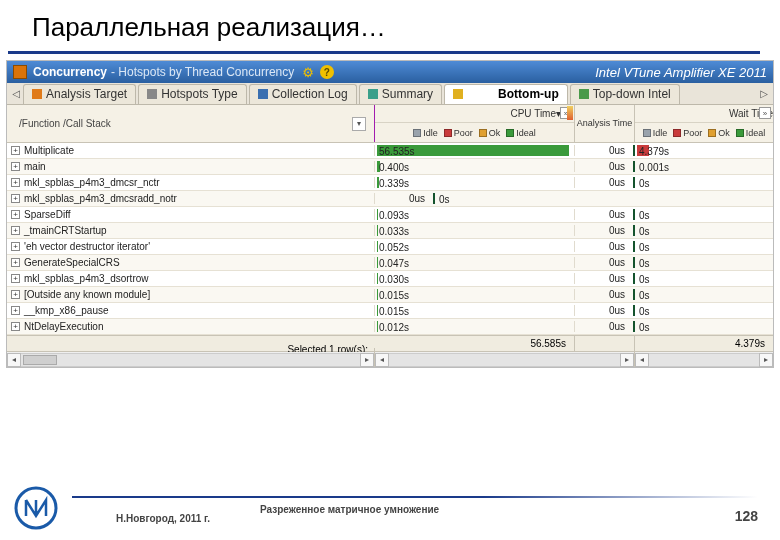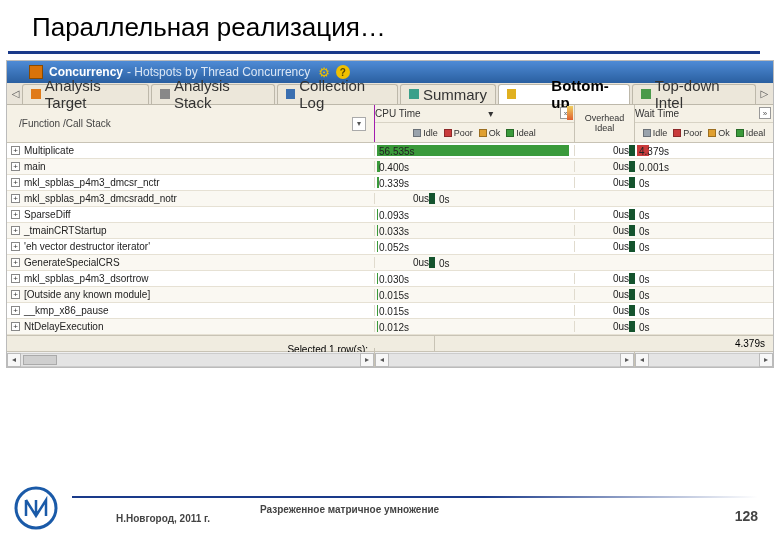--- a/index.html
+++ b/index.html
@@ -1,56 +1,56 @@
 <!DOCTYPE html>
 <html><head>
 <meta charset="utf-8">
 <style>
   * { box-sizing: border-box; margin: 0; padding: 0; }
   body { width: 780px; height: 540px; font-family: Tahoma, Arial, sans-serif; background: #fff; font-size: 11px; overflow: hidden; }
   .slide-title { font-size: 26px; font-weight: 400; color: #000; padding: 12px 16px 8px 24px; border-bottom: 3px solid #1a3a8a; margin: 0 20px 6px 8px; }
   .vtune { margin: 0 6px; border: 1px solid #bbb; background: #fff; }
-  .header-bar { background: linear-gradient(#4e8bd6, #2a5fa0); color: #fff; display: flex; align-items: center; padding: 2px 22px; height: 22px; font-size: 12px; }
+  .header-bar { background: linear-gradient(#4e8bd6, #2a5fa0); color: #fff; display: flex; align-items: center; padding: 2px 6px; height: 22px; font-size: 12px; }
   .header-bar .icon-box { width: 14px; height: 14px; background: #d9730a; margin-right: 6px; border:1px solid #8a4a00; }
   .header-bar .title-strong { font-weight: bold; color: #fff; }
   .header-bar .title-sub { color: #dbe7f5; margin-left: 4px; }
   .header-bar .gear { margin-left: 8px; color: #f0c000; font-size: 13px; }
   .header-bar .help { margin-left: 6px; width:14px; height:14px; background:#f0c000; border-radius:50%; color:#5a4a00; font-weight:bold; display:flex; align-items:center; justify-content:center; font-size:10px;}
   .header-bar .brand { margin-left: auto; font-style: italic; font-size: 13px; color: #fff; }
   .tabs { display: flex; align-items: center; background: #e9e4d9; border-bottom: 1px solid #bdb8aa; height: 22px; padding: 0 2px; }
   .tab-scroll { width:14px; text-align:center; color:#555; font-size:10px; cursor:pointer;}
-  .tab { display:flex; align-items:center; gap:4px; padding: 2px 8px; border:1px solid #bdb8aa; border-bottom:none; background:#ece7da; margin-right:2px; height:20px; cursor:pointer; font-size:15px; color:#333; border-radius:3px 3px 0 0;}
+  .tab { display:flex; align-items:center; gap:4px; padding: 2px 8px; border:1px solid #bdb8aa; border-bottom:none; background:#ece7da; margin-right:2px; height:20px; cursor:pointer; font-size:12px; color:#333; border-radius:3px 3px 0 0;}
   .tab.active { background:#fff; font-weight:bold; color:#000;gap:35px;}
   .tab .t-icon { width:10px; height:10px; }
   .t-icon.orange{ background:#e07b1a;} .t-icon.gray{background:#888;} .t-icon.blue{background:#3a6fb0;} .t-icon.teal{background:#3aa08a;} .t-icon.yellow{background:#e0b020;} .t-icon.green{background:#4a9a4a;}
   .grid-head { display:flex; border-bottom:1px solid #c8c3b5; background:#f5f1e6; height:38px; }
   .col1 { width:368px; border-right:1px solid #a21caf; position:relative; }
   .col2 { width:200px; border-right:1px solid #c8c3b5; position:relative;}
   .col3 { width:60px; border-right:1px solid #c8c3b5; }
   .col4 { flex:1; position:relative;}
-  .gh-top { height:18px; display:flex; align-items:center; justify-content:space-between; font-size:10px; color:#333; border-bottom:1px solid #d8d3c5;}
+  .gh-top { height:18px; display:flex; align-items:center; justify-content:flex-end; font-size:10px; color:#333; border-bottom:1px solid #d8d3c5;}
   .gh-top .star{ color:#caa000; margin-left:4px;}
   .legend { display:flex; gap:6px; align-items:center; justify-content:center; height:20px; font-size:9px; color:#333;}
   .legend span{display:flex; align-items:center; gap:2px;}
   .sw { width:8px; height:8px; display:inline-block; border:1px solid rgba(0,0,0,0.3);}
   .sw.idle{background:#9aa3ac;} .sw.poor{background:#c93b3b;} .sw.ok{background:#e0a030;} .sw.ideal{background:#3a9a3a;}
   .col1-h { display:flex; align-items:center; height:100%; padding:0 8px; font-size:10px; color:#444;}
   .col1-h .drop{ margin-left:auto; width:14px; height:14px; border:1px solid #aaa; background:#fff; display:flex; align-items:center; justify-content:center; font-size:8px; color:#555;}
   .col1-h .inner{ padding-left:4px;}
   .col3-h { display:flex; align-items:center; justify-content:center; height:100%; font-size:9px; color:#333; text-align:center; line-height:1.1;}
   .expand-box{ position:absolute; top:2px; right:2px; width:12px; height:12px; border:1px solid #999; background:#fff; font-size:8px; display:flex; align-items:center; justify-content:center; color:#555;}
   .rows { }
   .row { display:flex; height:16px; border-bottom:1px solid #e6e1d4; font-size:10px; color:#222; align-items:center;}
   .row:nth-child(even){ background:#faf8f2;}
   .c1 { width:368px; border-right:1px solid #e0dbce; display:flex; align-items:center; padding-left:4px; gap:4px;}
   .c1 .exp { width:9px; height:9px; border:1px solid #888; font-size:8px; line-height:7px; text-align:center; color:#333; background:#fff;}
   .c2 { width:200px; border-right:1px solid #e0dbce; display:flex; align-items:center; padding:0 2px; position:relative;}
   .c2 .bar { height:11px; background:#3a9a3a;}
   .c2 .val { position:absolute; left:4px; top:1px; font-size:10px; color:#222;}
-  .c3 { width:60px; border-right:6px solid #14532d; text-align:right; }
+  .c3 { width:60px; border-right:2px solid #14532d; text-align:right; padding-right:8px;}
   .c4 { flex:1; display:flex; align-items:center; padding:0 2px; position:relative;}
   .c4 .bar { height:11px; background:#c93b3b;}
   .c4 .val { position:absolute; left:4px; top:1px; font-size:10px; color:#222;}
   .sel-row { display:flex; height:16px; border-top:1px solid #c8c3b5; font-size:10px; background:#f0ece0;}
   .sel-row .s1{ width:368px; text-align:right; padding-right:6px; border-right:1px solid #c8c3b5; display:flex; align-items:center; justify-content:flex-end;margin-top:12px;}
   .sel-row .s2{ width:200px; text-align:right; padding-right:8px; border-right:1px solid #c8c3b5; display:flex; align-items:center; justify-content:flex-end;}
   .sel-row .s3{ width:60px; border-right:1px solid #c8c3b5;}
   .sel-row .s4{ flex:1; text-align:right; padding-right:8px; display:flex; align-items:center; justify-content:flex-end;}
   .hscroll { display:flex; height:16px; border-top:1px solid #c8c3b5;}
   .hscroll .sc{ display:flex; align-items:center; background:#efefef;}
@@ -71,32 +71,33 @@
 <div class="slide-title">Параллельная реализация…</div>
 
 <div class="vtune">
 
   <div class="header-bar">
     <span class="icon-box"></span>
     <span class="title-strong">Concurrency</span>
     <span class="title-sub">- Hotspots by Thread Concurrency</span>
     <span class="gear">⚙</span>
     <span class="help">?</span>
+    <span class="brand">Intel VTune Amplifier XE 2011</span>
   </div>
 
   <div class="tabs">
     <div class="tab-scroll">◁</div>
     <div id="tab-container" style="display:flex;">
         <div class="tab">
           <span class="t-icon orange"></span>
           <span>Analysis Target</span>
         </div>
         <div class="tab">
           <span class="t-icon gray"></span>
-          <span>Analysis Stack</span>
+          <span>Hotspots Type</span>
         </div>
         <div class="tab">
           <span class="t-icon blue"></span>
           <span>Collection Log</span>
         </div>
         <div class="tab">
           <span class="t-icon teal"></span>
           <span>Summary</span>
         </div>
         <div class="tab active">
@@ -139,21 +140,21 @@
           </span>
         <span>
             <i class="sw ideal"></i>
             <span>Ideal</span>
           </span>
       </div>
       <div class="expand-box">»</div>
       <div class="heatcol"></div>
     </div>
     <div class="col3">
-      <div class="col3-h">Overhead Ideal</div>
+      <div class="col3-h">Analysis Time</div>
     </div>
     <div class="col4">
       <div class="gh-top">
           <span>Wait Time</span>
         </div>
       <div class="legend">
         <span>
             <i class="sw idle"></i>
             <span>Idle</span>
           </span>
@@ -274,20 +275,24 @@
         <div class="c4">
           <div class="bar" style="width:0px"></div>
           <span class="val">0s</span>
         </div>
       </div>
       <div class="row">
         <div class="c1">
           <span class="exp">+</span>
           <span>GenerateSpecialCRS</span>
         </div>
+        <div class="c2">
+          <div class="bar" style="width:1px"></div>
+          <span class="val">0.047s</span>
+        </div>
         <div class="c3">0us</div>
         <div class="c4">
           <div class="bar" style="width:0px"></div>
           <span class="val">0s</span>
         </div>
       </div>
       <div class="row">
         <div class="c1">
           <span class="exp">+</span>
           <span>mkl_spblas_p4m3_dsortrow</span>
@@ -344,20 +349,21 @@
         <div class="c3">0us</div>
         <div class="c4">
           <div class="bar" style="width:0px"></div>
           <span class="val">0s</span>
         </div>
       </div>
     </div>
 
   <div class="sel-row">
     <div class="s1">Selected 1 row(s):</div>
+    <div class="s2">56.585s</div>
     <div class="s3"></div>
     <div class="s4">4.379s</div>
   </div>
 
   <div class="hscroll">
     <div class="sc" style="width:368px; border-right:1px solid #c8c3b5;">
       <div class="arr">◂</div>
       <div class="track">
           <div class="thumb" style="left:2px; width:34px;"></div>
         </div>

